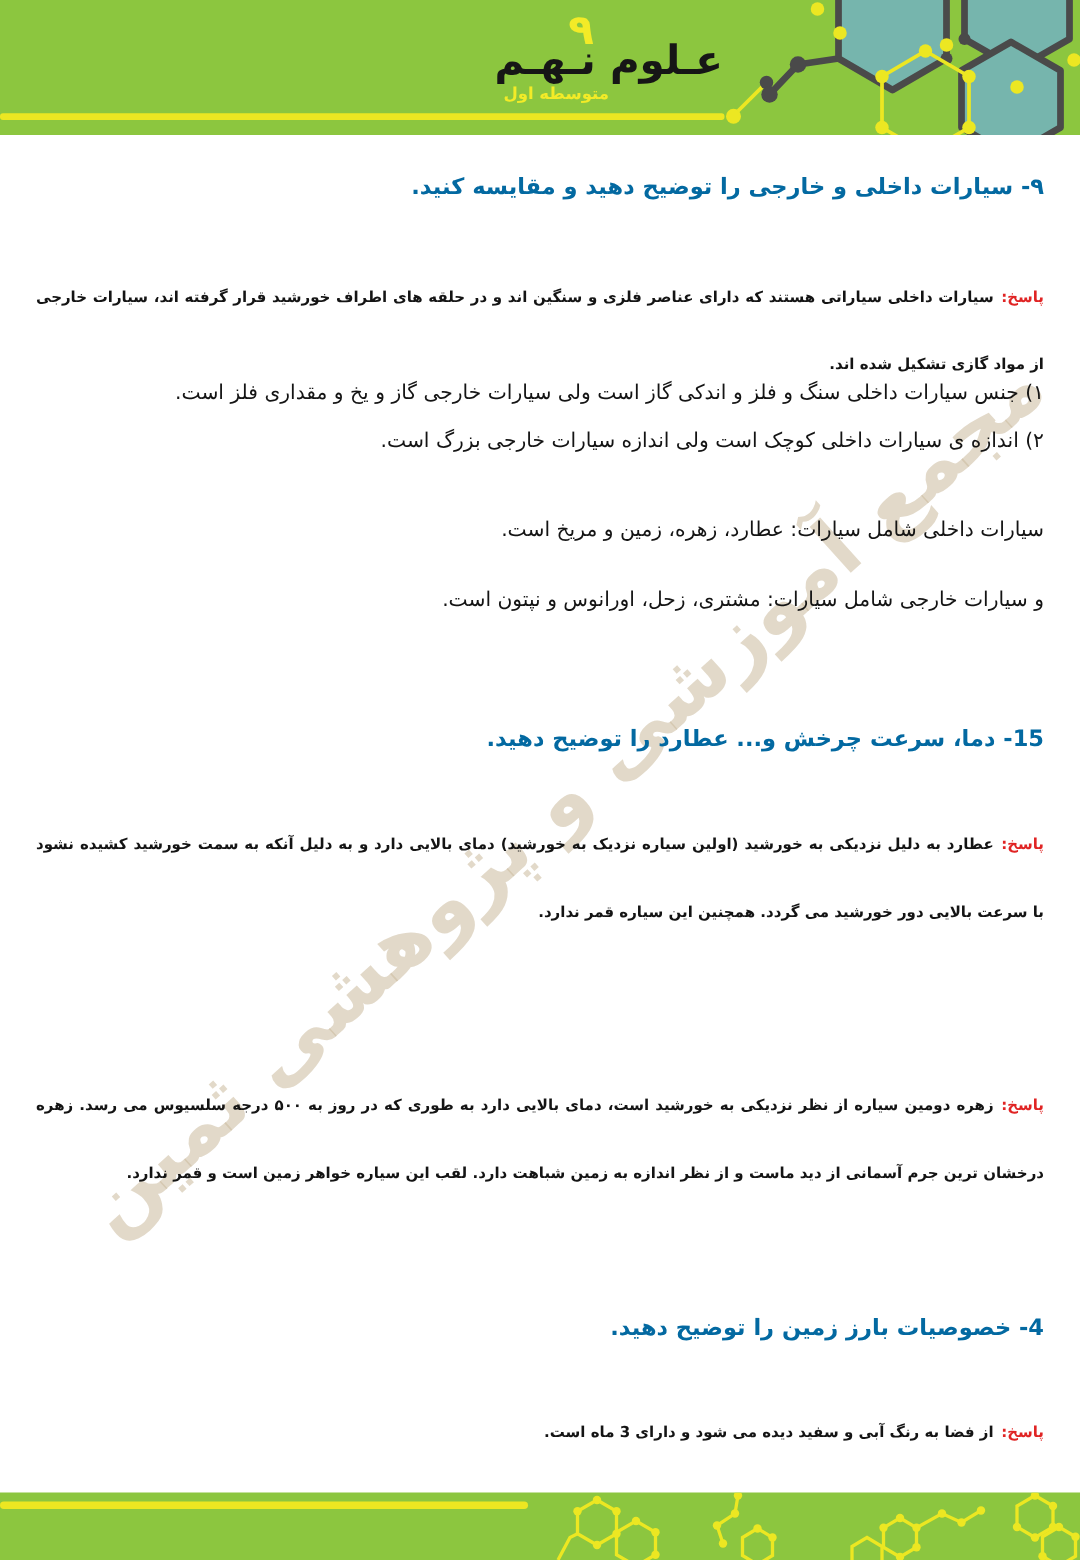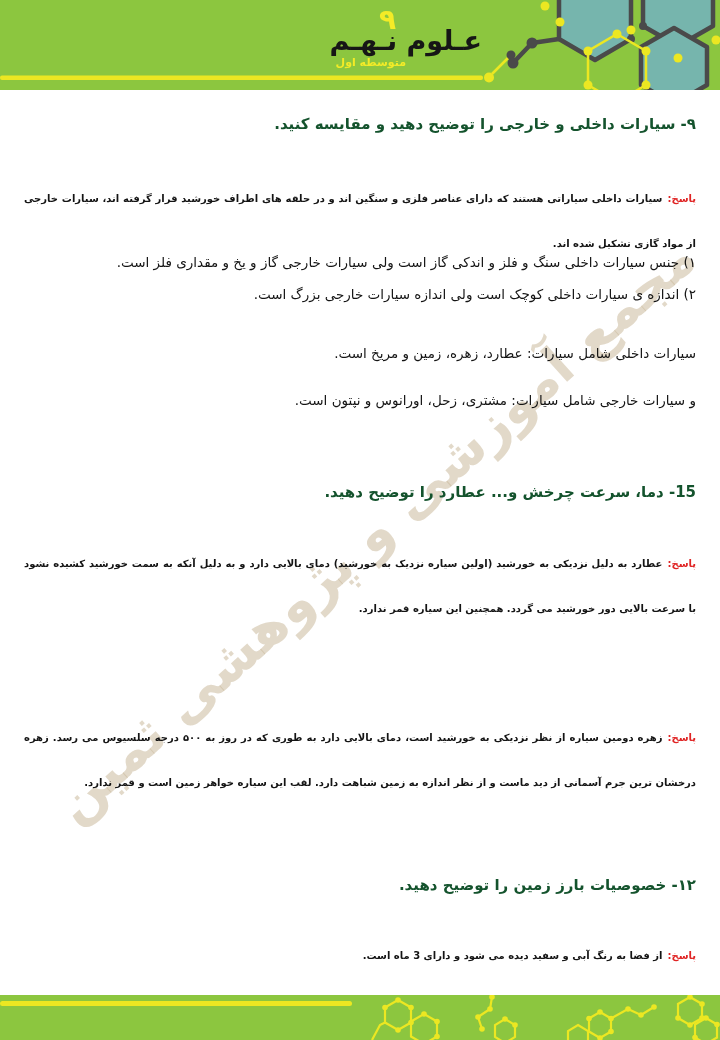--- a/index.html
+++ b/index.html
@@ -15,21 +15,21 @@
   .logo-title{margin-top:20px;font-size:27px;font-weight:bold;color:#161616;line-height:1.1;letter-spacing:0;}
   .logo-subtitle{margin-top:0px;font-size:11px;font-weight:bold;color:#f3eb27;text-align:left;padding-left:6px;line-height:1.2;}
   
   .watermark{
     position:absolute;left:375px;top:530px;z-index:1;white-space:nowrap;
     transform:translate(-50%,-50%) rotate(-42deg);
     font-size:54px;font-weight:bold;color:rgba(203,186,156,0.55);letter-spacing:2px;
   }
   
   .tblock{position:absolute;right:24px;left:24px;z-index:2;color:#141414;}
-  .q-head{font-size:15px;font-weight:bold;color:#14532d;text-align:right;line-height:24px;}
+  .q-head{font-size:15px;font-weight:bold;color:#0369a1;text-align:right;line-height:24px;}
   .answer{font-size:10px;font-weight:bold;text-align:justify;line-height:45px;}
   .answer-single{text-align:right;}
   .answer-label{color:#e02424;font-weight:bold;margin-left:5px;}
   .plain-line{font-size:13.5px;font-weight:normal;text-align:right;line-height:45px;}
   .pos-q0{top:112px;} .pos-a0{top:166px;}
   .pos-l00{top:240px;} .pos-l01{top:272px;} .pos-l02{top:331px;} .pos-l03{top:378px;}
   .pos-q1{top:480px;} .pos-a1{top:531px;}
   .pos-q2{top:660px;} .pos-a2{top:705px;}
   .pos-q3{top:873px;} .pos-a3{top:923px;}
   
@@ -86,21 +86,21 @@
   <div class="tblock plain-line pos-l00">۱) جنس سیارات داخلی سنگ و فلز و اندکی گاز است ولی سیارات خارجی گاز و یخ و مقداری فلز است.</div>
   <div class="tblock plain-line pos-l01">۲) اندازه ی سیارات داخلی کوچک است ولی اندازه سیارات خارجی بزرگ است.</div>
   <div class="tblock plain-line pos-l03">و سیارات خارجی شامل سیارات: مشتری، زحل، اورانوس و نپتون است.</div>
   <div class="tblock plain-line pos-l02">سیارات داخلی شامل سیارات: عطارد، زهره، زمین و مریخ است.</div>
 
   <div class="tblock q-head pos-q1">15- دما، سرعت چرخش و... عطارد را توضیح دهید.</div>
   <p class="tblock answer pos-a1"><span class="answer-label">پاسخ:</span><span>عطارد به دلیل نزدیکی به خورشید (اولین سیاره نزدیک به خورشید) دمای بالایی دارد و به دلیل آنکه به سمت خورشید کشیده نشود با سرعت بالایی دور خورشید می گردد. همچنین این سیاره قمر ندارد.</span></p>
 
   <p class="tblock answer pos-a2"><span class="answer-label">پاسخ:</span><span>زهره دومین سیاره از نظر نزدیکی به خورشید است، دمای بالایی دارد به طوری که در روز به ۵۰۰ درجه سلسیوس می رسد. زهره درخشان ترین جرم آسمانی از دید ماست و از نظر اندازه به زمین شباهت دارد. لقب این سیاره خواهر زمین است و قمر ندارد.</span></p>
 
-  <div class="tblock q-head pos-q3">۱۲- خصوصیات بارز زمین را توضیح دهید.</div>
+  <div class="tblock q-head pos-q3">4- خصوصیات بارز زمین را توضیح دهید.</div>
   <p class="tblock answer answer-single pos-a3"><span class="answer-label">پاسخ:</span><span>از فضا به رنگ آبی و سفید دیده می شود و دارای 3 ماه است.</span></p>
 
   <div class="footer-band">
     <svg class="footer-svg" viewBox="0 0 720 45" xmlns="http://www.w3.org/2000/svg" aria-hidden="true">
       <rect x="0" y="6" width="352" height="5" rx="2.5" fill="#ece722"></rect>
 
       <polygon points="398,5 411,12.5 411,27.5 398,35 385,27.5 385,12.5" fill="none" stroke="#ece722" stroke-width="2.2"></polygon>
       <polygon points="424,19 437,26.5 437,41.5 424,49 411,41.5 411,26.5" fill="none" stroke="#ece722" stroke-width="2.2"></polygon>
       <polyline points="372,45 380,30 385,27.5" fill="none" stroke="#ece722" stroke-width="2.2"></polyline>
       <circle cx="398" cy="5" r="2.8" fill="#ece722"></circle>

